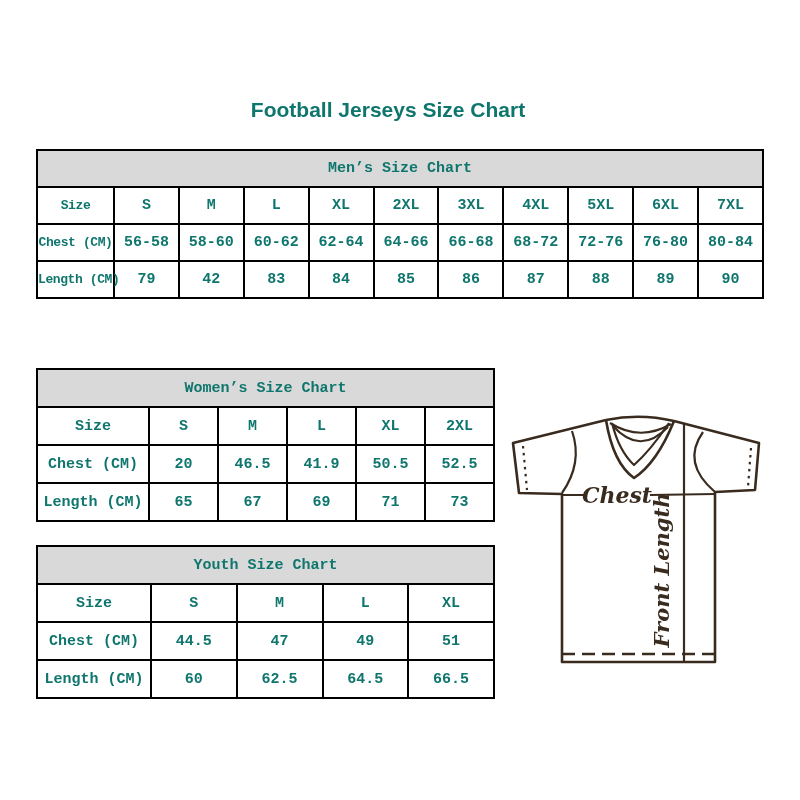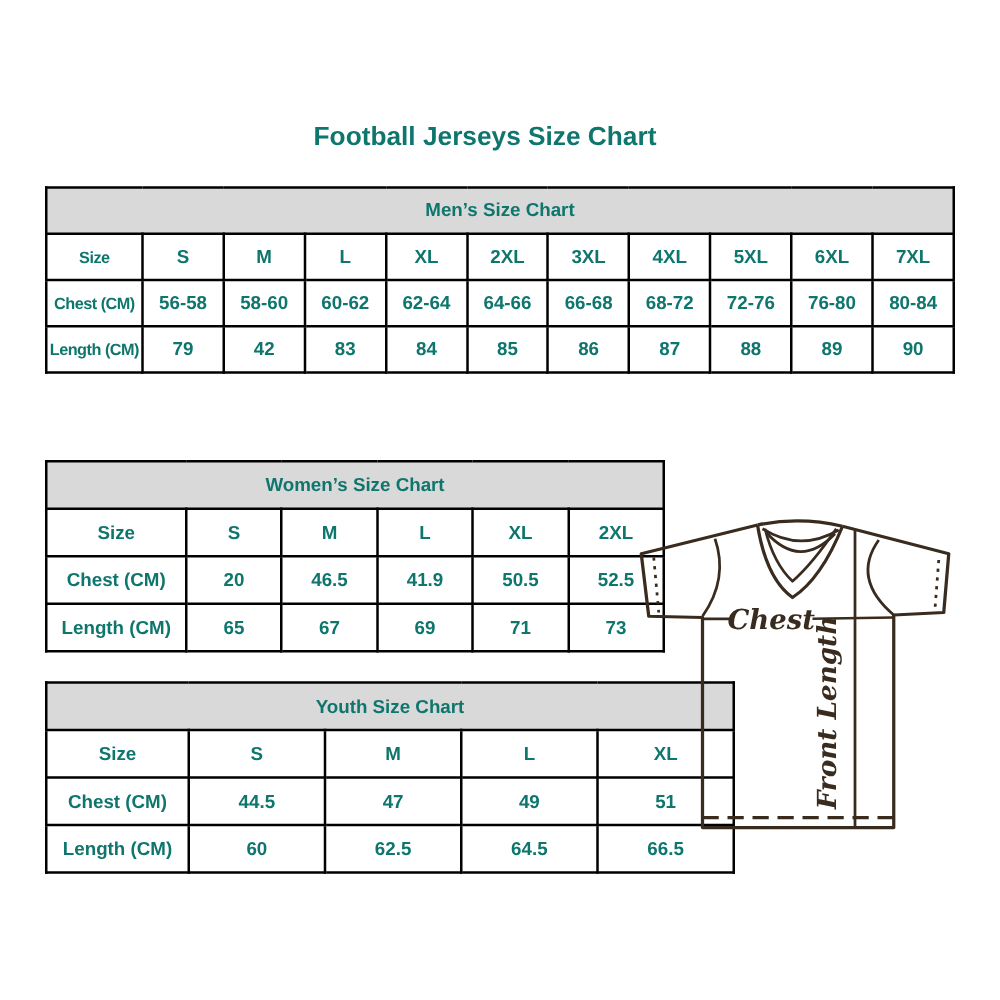--- a/index.html
+++ b/index.html
@@ -1,28 +1,28 @@
 <!DOCTYPE html>
 <html><head>
 <meta charset="utf-8">
 <style>
   html,body{margin:0;padding:0;background:#ffffff;}
   .page{position:relative;width:800px;height:800px;background:#ffffff;overflow:hidden;
         font-family:"Liberation Sans",sans-serif;color:#0f766e;}
   .page-title{position:absolute;top:98px;left:388px;transform:translateX(-50%);
         font-size:21px;font-weight:bold;white-space:nowrap;}
-  table.sizetable{position:absolute;border-collapse:collapse;table-layout:fixed;background:#fff;}
+  table.sizetable{position:absolute;border-collapse:collapse;table-layout:fixed;background:#fff;font-family:Liberation Mono, monospace;}
   table.sizetable td{border:2px solid #000;text-align:center;vertical-align:middle;
         font-weight:bold;font-size:15px;padding:0;height:36px;white-space:nowrap;}
   td.ttitle{background:#d9d9d9;font-size:17px;}
   table.mens{left:36px;top:149px;width:728px;}
   table.mens td{height:35px;}
   table.mens td.lbl{font-size:13px;letter-spacing:-0.4px;}
-  table.womens{left:36px;top:368px;width:496px;}
-  table.youth{left:36px;top:545px;width:552px;}
+  table.womens{left:36px;top:368px;width:459px;}
+  table.youth{left:36px;top:545px;width:459px;}
   col.mc0{width:77px;} col.wc0{width:112px;} col.yc0{width:114px;}
   .jersey{position:absolute;left:496px;top:396px;}
   .jersey path, .jersey line{fill:none;stroke:#3a2b1f;stroke-linejoin:round;stroke-linecap:butt;}
   .jersey .main{stroke-width:2.6px;}
   .jersey .thin{stroke-width:2.2px;}
   .jersey text{fill:#3a2b1f;font-family:"DejaVu Serif",serif;font-style:italic;font-weight:bold;}
 </style>
 </head>
 <body>
 

